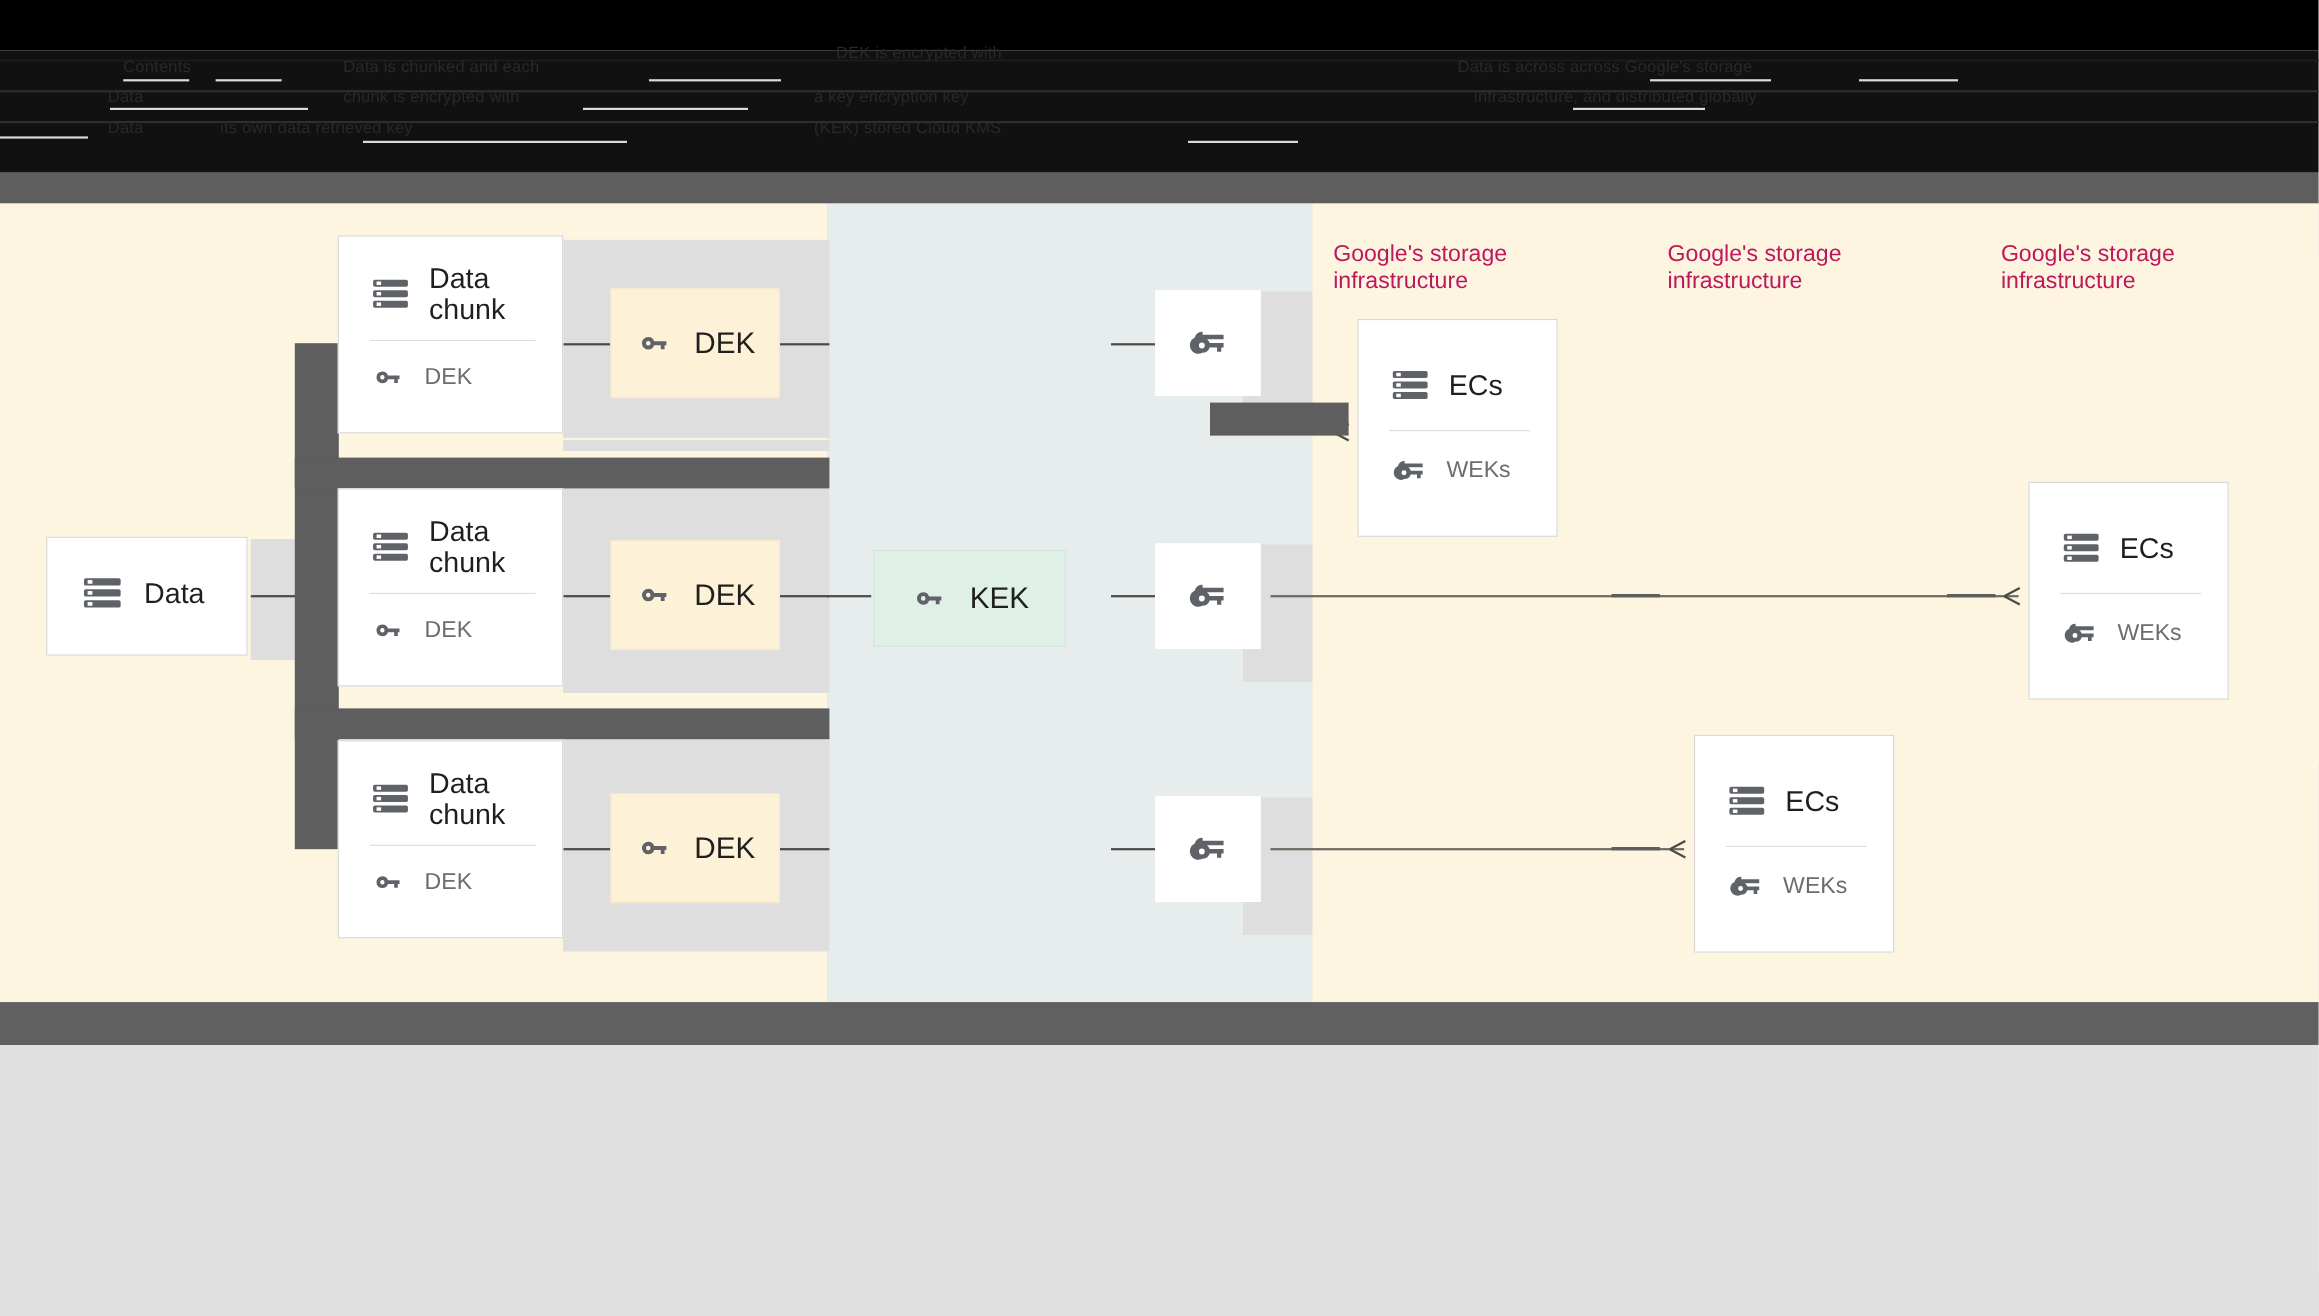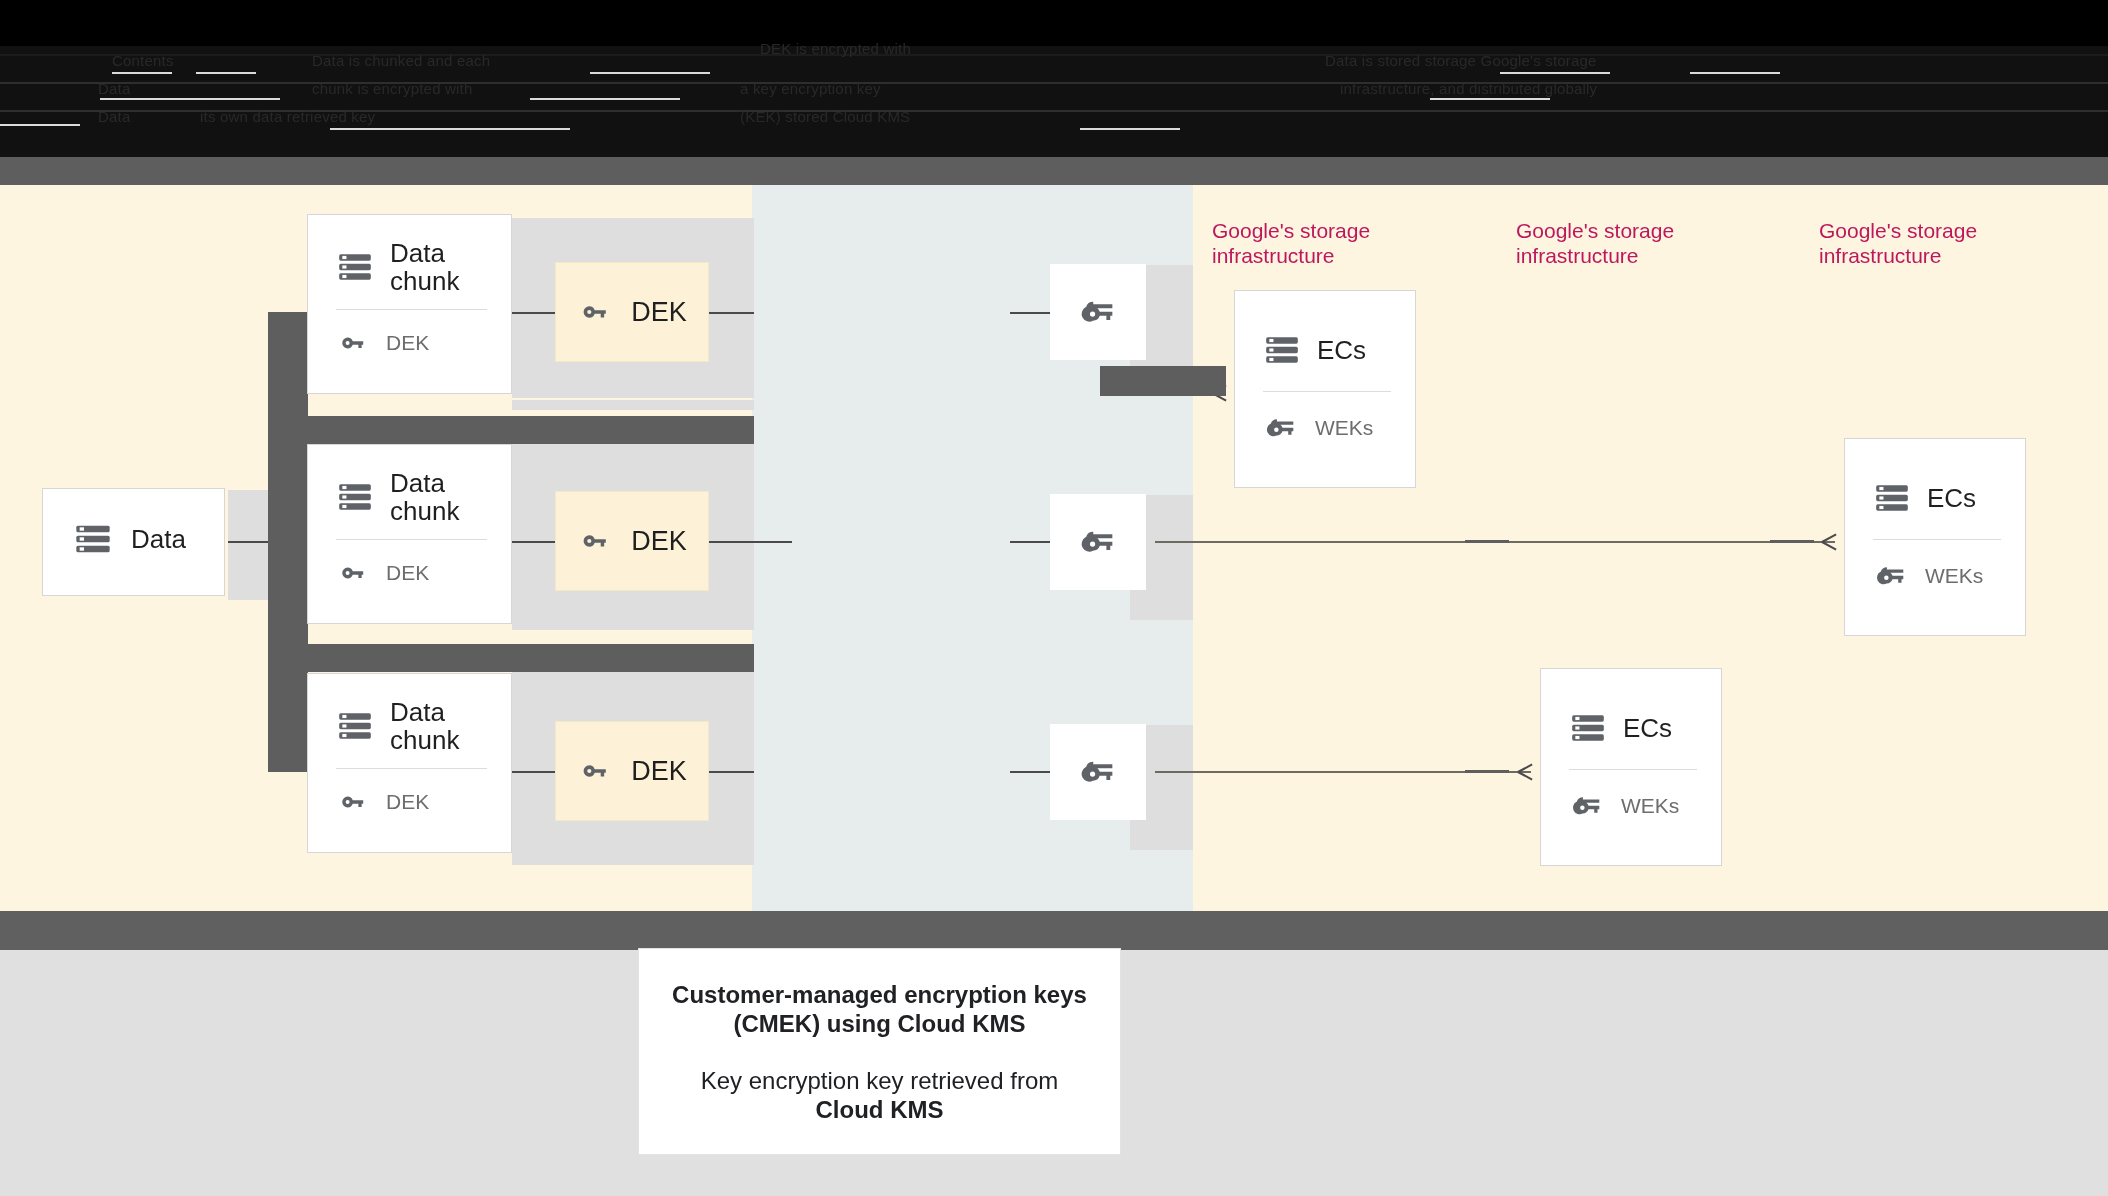--- a/index.html
+++ b/index.html
@@ -92,21 +92,21 @@
     <div class="hdr-underline" style="left:530px;top:52px;width:150px;"></div>
     <div class="hdr-underline" style="left:1430px;top:52px;width:120px;"></div>
     <div class="hdr-underline" style="left:0;top:78px;width:80px;"></div>
     <div class="hdr-underline" style="left:330px;top:82px;width:240px;"></div>
     <div class="hdr-underline" style="left:1080px;top:82px;width:100px;"></div>
   </div>
 
   <div class="hdr-line" style="left:112px;top:52px;">Contents</div>
   <div class="hdr-line" style="left:312px;top:52px;">Data is chunked and each</div>
   <div class="hdr-line" style="left:760px;top:40px;">DEK is encrypted with</div>
-  <div class="hdr-line" style="left:1325px;top:52px;">Data is stored storage Google's storage</div>
+  <div class="hdr-line" style="left:1325px;top:52px;">Data is across across Google's storage</div>
   <div class="hdr-line" style="left:98px;top:80px;">Data</div>
   <div class="hdr-line" style="left:312px;top:80px;">chunk is encrypted with</div>
   <div class="hdr-line" style="left:740px;top:80px;">a key encryption key</div>
   <div class="hdr-line" style="left:1340px;top:80px;">infrastructure, and distributed globally</div>
   <div class="hdr-line" style="left:98px;top:108px;">Data</div>
   <div class="hdr-line" style="left:200px;top:108px;">its own data retrieved key</div>
   <div class="hdr-line" style="left:740px;top:108px;">(KEK) stored Cloud KMS</div>
 
   <div class="band-top"></div>
 
@@ -286,20 +286,28 @@
 
   <div class="chip chip-cream" style="left:555px;top:721px;width:154px;height:100px;">
     <span>
       <svg class="svg-ic" width="36" height="36" viewBox="0 0 24 24">
         <path fill="#5f6368" d="M8.2 8.2a3.8 3.8 0 1 0 0 7.6 3.8 3.8 0 0 0 3.6-2.6h4.0v2.4h2.3v-2.4h1.1v-2.4h-7.4A3.8 3.8 0 0 0 8.2 8.2zm0 2.4a1.4 1.4 0 1 1 0 2.8 1.4 1.4 0 0 1 0-2.8z"></path>
       </svg>
     </span>
     <span class="label">DEK</span>
   </div>
 
+  <div class="chip chip-mint" style="left:794px;top:500px;width:175px;height:88px;">
+    <span>
+      <svg class="svg-ic" width="36" height="36" viewBox="0 0 24 24">
+        <path fill="#5f6368" d="M8.2 8.2a3.8 3.8 0 1 0 0 7.6 3.8 3.8 0 0 0 3.6-2.6h4.0v2.4h2.3v-2.4h1.1v-2.4h-7.4A3.8 3.8 0 0 0 8.2 8.2zm0 2.4a1.4 1.4 0 1 1 0 2.8 1.4 1.4 0 0 1 0-2.8z"></path>
+      </svg>
+    </span>
+    <span class="label">KEK</span>
+  </div>
 
   <div class="chip chip-white" style="left:1050px;top:264px;width:96px;height:96px;">
     <span>
       <svg class="svg-ic" width="42" height="42" viewBox="0 0 24 24">
         <path fill="#5f6368" d="M9.3 6.1a4.2 4.2 0 0 0-4.1 3.1h-.2A4.2 4.2 0 1 0 9.1 17a4.2 4.2 0 0 0 3.9-2.8h3.8v2.3h2.2v-2.3h1.2v-2.3h-7.2a4.2 4.2 0 0 0-1.4-2.0h8.6V7.6H9.3zM8.9 11.7a1.5 1.5 0 1 1 0 3 1.5 1.5 0 0 1 0-3z"></path>
       </svg>
     </span>
   </div>
 
   <div class="chip chip-white" style="left:1050px;top:494px;width:96px;height:96px;">
@@ -405,21 +413,14 @@
           <path fill="#5f6368" d="M9.3 6.1a4.2 4.2 0 0 0-4.1 3.1h-.2A4.2 4.2 0 1 0 9.1 17a4.2 4.2 0 0 0 3.9-2.8h3.8v2.3h2.2v-2.3h1.2v-2.3h-7.2a4.2 4.2 0 0 0-1.4-2.0h8.6V7.6H9.3zM8.9 11.7a1.5 1.5 0 1 1 0 3 1.5 1.5 0 0 1 0-3z"></path>
         </svg>
       </span>
       <span class="sub">WEKs</span>
     </div>
   </div>
 
   <div class="band-bottom"></div>
   <div class="bottom-grey"></div>
 
-  <div class="caption" style="left:638px;top:948px;width:483px;height:207px;">
-    <div class="strong">Customer-managed encryption keys</div>
-    <div class="strong">(CMEK) using Cloud KMS</div>
-    <div class="gap"></div>
-    <div class="plain">Key encryption key retrieved from</div>
-    <div class="strong">Cloud KMS</div>
-  </div>
 
 </div>
 
 </body></html>

